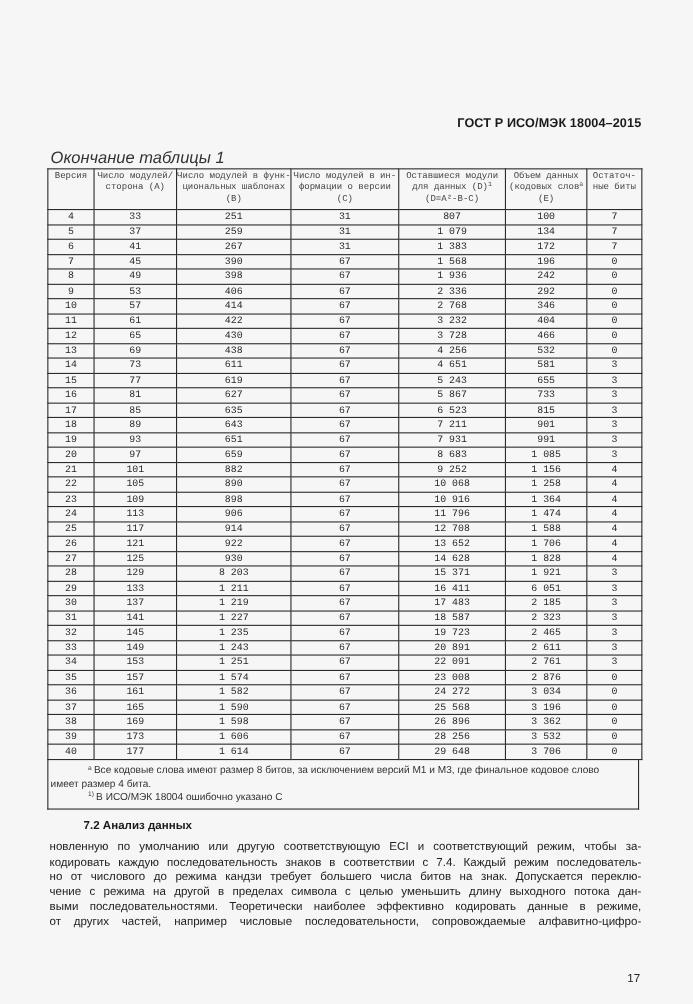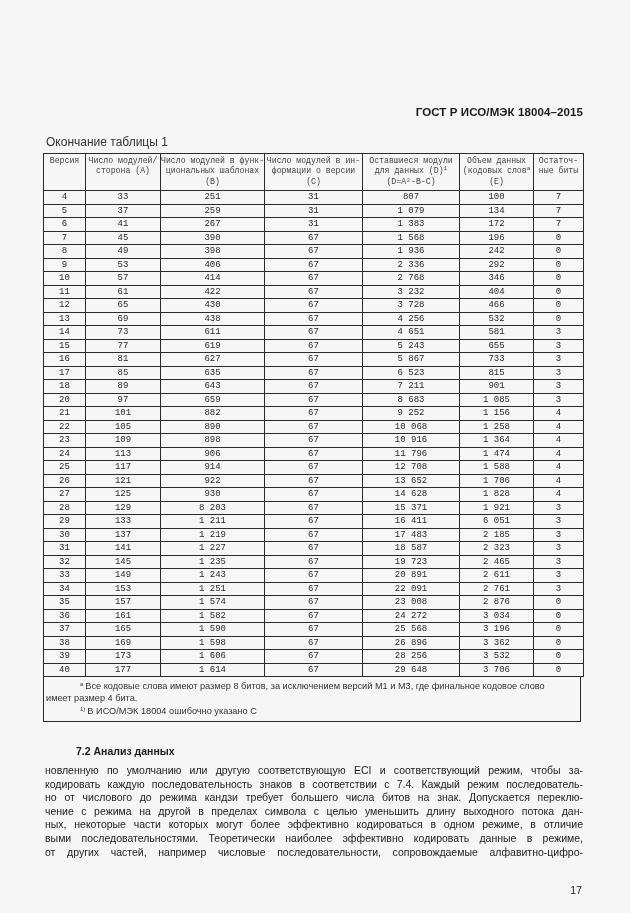--- a/index.html
+++ b/index.html
@@ -1,19 +1,19 @@
 <!DOCTYPE html>
 <html><head>
 <meta charset="utf-8">
 <style>
   html, body { margin: 0; padding: 0; background: #f6f6f6; }
   body { width: 630px; height: 913px; overflow: hidden; }
   .page { position: relative; width: 630px; height: 913px; background: #f6f6f6; color: #222; font-family: "Liberation Sans", sans-serif; margin-top: 44px; }
   .doc-header { position: absolute; top: 62px; right: 47px; font-weight: bold; font-size: 11.5px; letter-spacing: 0.1px; color: #1a1a1a; }
-  .caption { position: absolute; top: 91px; left: 46px; font-size: 12px; color: #333; }
+  .caption { position: absolute; top: 91px; left: 46px; font-style: italic; font-size: 15px; color: #333; }
   .table-wrap { position: absolute; top: 109px; left: 43px; width: 540px; }
   table.data { border-collapse: collapse; table-layout: fixed; width: 540px; font-size: 9px; color: #2a2a2a; font-family: Liberation Mono, monospace; }
   table.data th, table.data td { border: 1px solid #2b2b2b; padding: 0; text-align: center; overflow: hidden; white-space: nowrap; }
   table.data th { height: 34px; vertical-align: top; font-weight: normal; font-size: 8.2px; line-height: 10.3px; color: #444; padding-top: 2px; }
   table.data td { height: 12.5px; line-height: 12.5px; }
   table.data sup { font-size: 6px; line-height: 0; vertical-align: 3px; }
   .footnote-box { border: 1px solid #2b2b2b; border-top: none; width: 538px; height: 45px; font-size: 9.2px; color: #333; line-height: 12.3px; padding-top: 3px; box-sizing: border-box; padding-left: 2px; padding-right: 2px; }
   .footnote-box .indent { padding-left: 34px; }
   .footnote-box sup { font-size: 6px; line-height: 0; vertical-align: 3px; margin-right: 2px; }
   .section-heading { position: absolute; top: 701px; left: 76px; font-weight: bold; font-size: 10.5px; color: #1a1a1a; }
@@ -207,20 +207,29 @@
         <tr>
             <td>18</td>
             <td>89</td>
             <td>643</td>
             <td>67</td>
             <td>7 211</td>
             <td>901</td>
             <td>3</td>
           </tr>
         <tr>
+            <td>19</td>
+            <td>93</td>
+            <td>651</td>
+            <td>67</td>
+            <td>7 931</td>
+            <td>991</td>
+            <td>3</td>
+          </tr>
+        <tr>
             <td>20</td>
             <td>97</td>
             <td>659</td>
             <td>67</td>
             <td>8 683</td>
             <td>1 085</td>
             <td>3</td>
           </tr>
         <tr>
             <td>21</td>
@@ -412,19 +421,18 @@
     </div>
   </div>
 
   <div class="section-heading">7.2 Анализ данных</div>
 
   <div class="paragraph">
     <div class="line">новленную по умолчанию или другую соответствующую ECI и соответствующий режим, чтобы за-</div>
     <div class="line">кодировать каждую последовательность знаков в соответствии с 7.4. Каждый режим последователь-</div>
     <div class="line">но от числового до режима кандзи требует большего числа битов на знак. Допускается переклю-</div>
     <div class="line">чение с режима на другой в пределах символа с целью уменьшить длину выходного потока дан-</div>
-    <div class="line">ных, некоторые части которых могут более эффективно кодироваться в одном режиме, в отличие</div>
     <div class="line">выми последовательностями. Теоретически наиболее эффективно кодировать данные в режиме,</div>
     <div class="line">от других частей, например числовые последовательности, сопровождаемые алфавитно-цифро-</div>
   </div>
 
   <div class="page-number">17</div>
 </div>
 
 </body></html>

